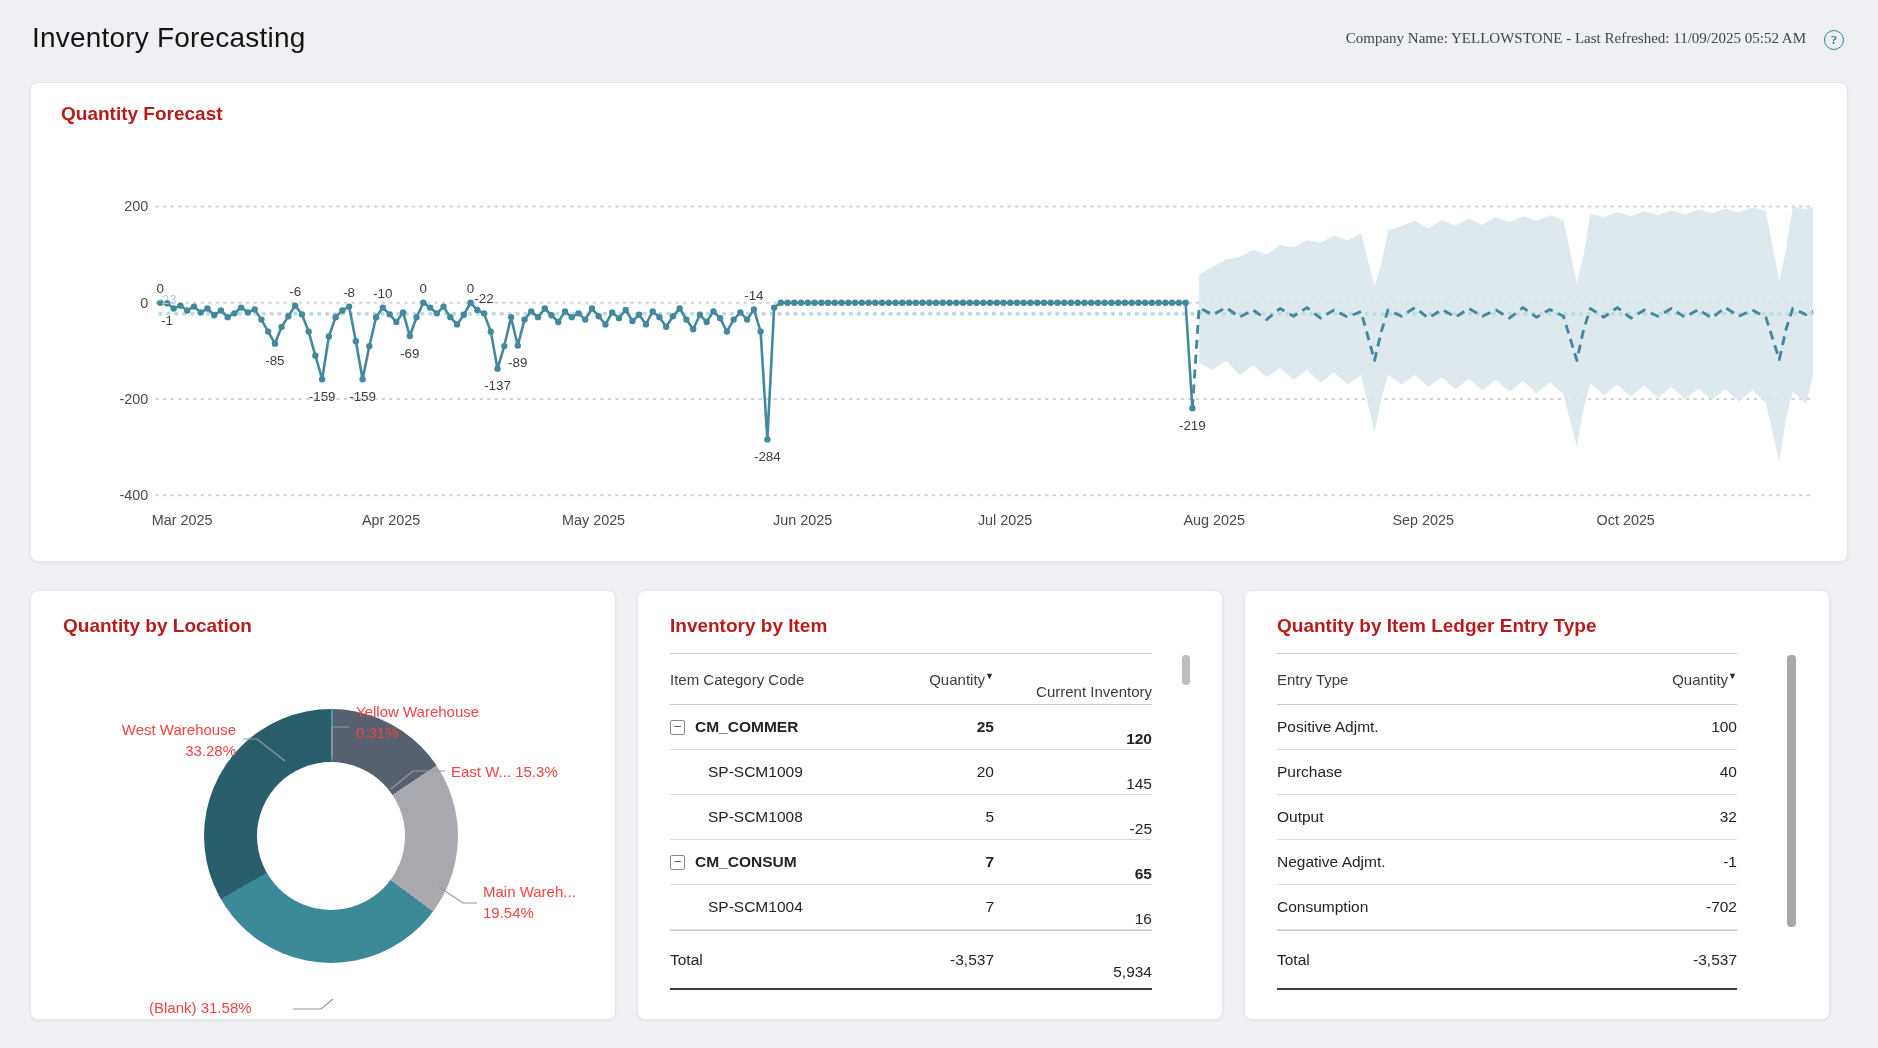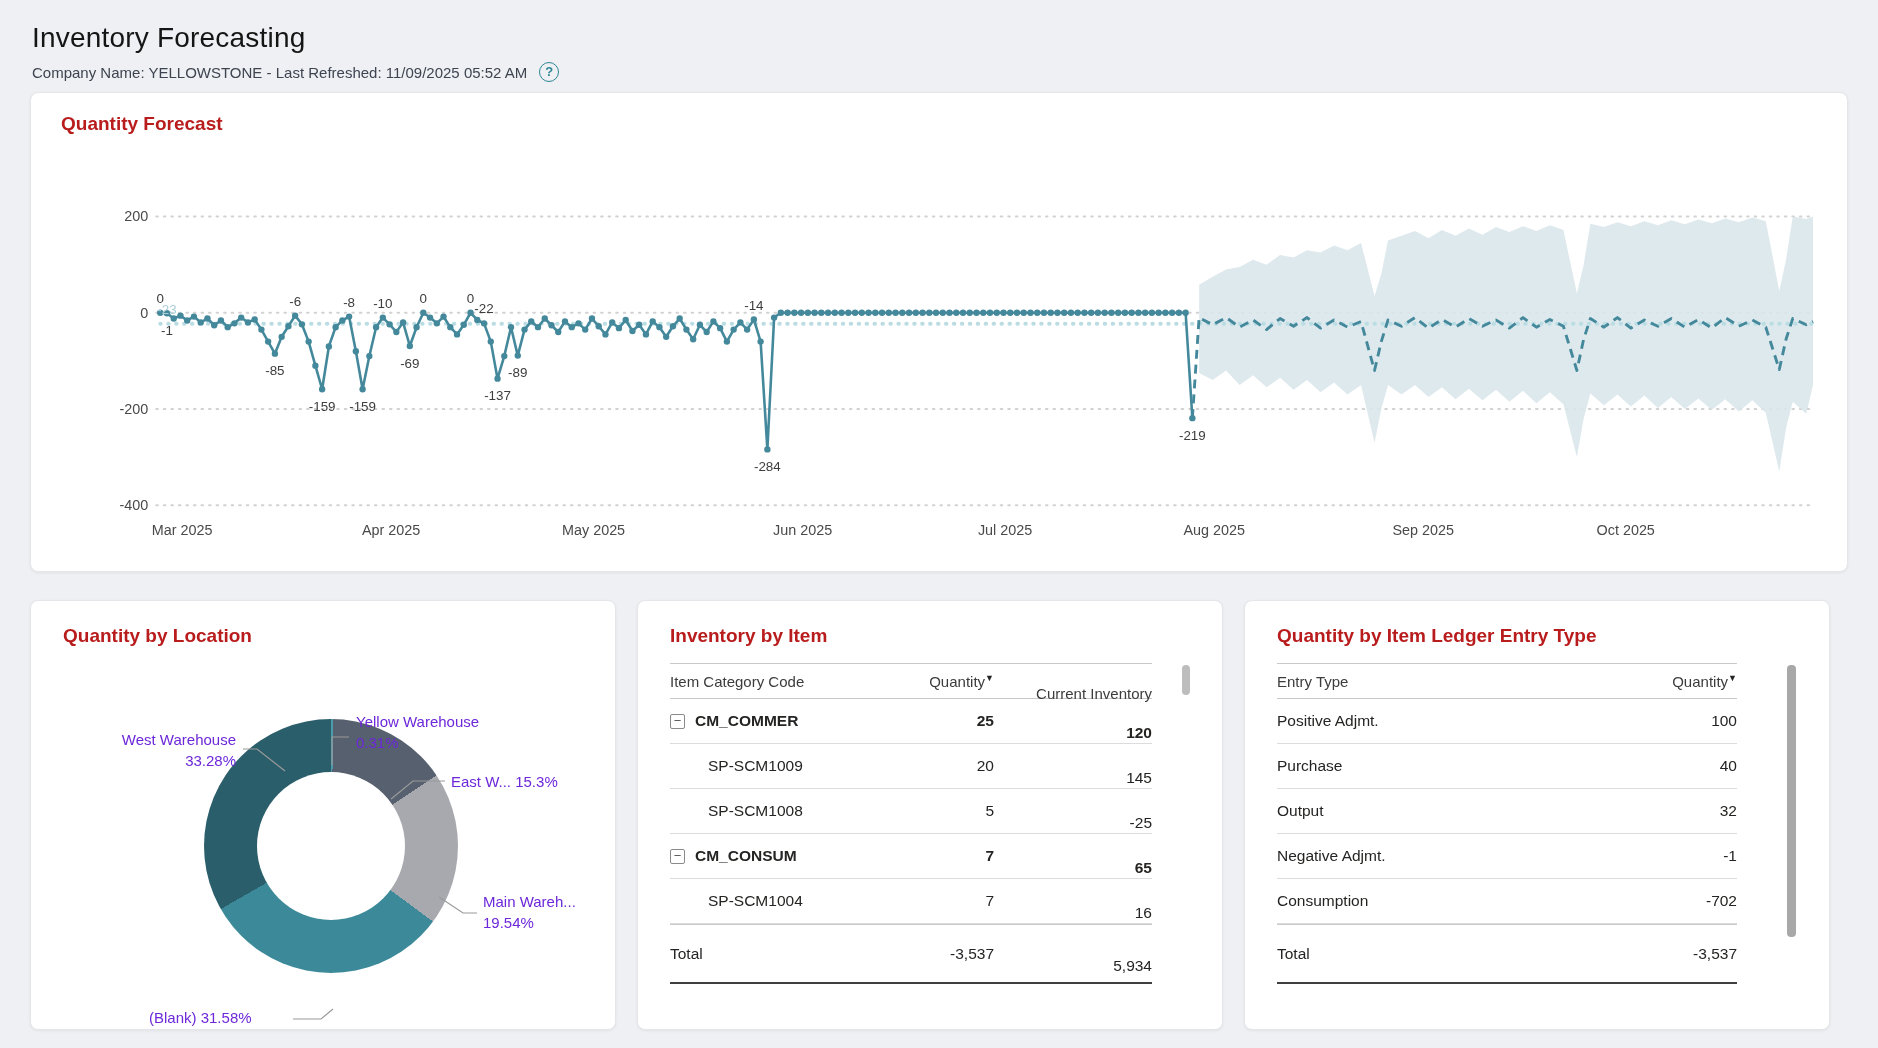--- a/index.html
+++ b/index.html
@@ -6,23 +6,23 @@
   html,body { width:1878px; height:1048px; }
   body {
     background:#eef0f3;
     font-family:"Liberation Sans", sans-serif;
     color:#252423;
     overflow:hidden;
   }
   .page { padding:18px 30px 0 30px; }
 
   
-  .topbar { display:flex; align-items:flex-start; justify-content:space-between; padding:4px 4px 10px 2px;flex-direction:column; }
+  .topbar { display:flex; align-items:flex-start; justify-content:space-between; padding:4px 4px 28px 2px; }
   .page-title { font-size:28px; font-weight:400; color:#151515; letter-spacing:.2px; }
-  .topbar-right { display:flex; align-items:center; gap:12px; margin-top:8px; }
+  .topbar-right { display:flex; align-items:flex-start; gap:18px; margin-top:8px;font-family:Liberation Serif, serif; }
   .meta-text { font-size:15px; color:#3e4450; }
   .help-icon {
     width:20px; height:20px; border:1.6px solid #2e8596; border-radius:50%;
     color:#2e8596; font-size:13px; line-height:17px; text-align:center; font-weight:600;
     display:inline-block; cursor:pointer;
   }
 
   
   .card {
     background:#fff; border:1px solid #e4e6e9; border-radius:8px;
@@ -39,29 +39,29 @@
   
   .donut-wrap { position:absolute; left:0; top:48px; width:586px; height:382px; }
   .donut {
     position:absolute; left:173px; top:70px; width:254px; height:254px; border-radius:50%;
     cursor:pointer;
   }
   .donut::after {
     content:""; position:absolute; left:53px; top:53px; width:148px; height:148px;
     background:#fff; border-radius:50%;
   }
-  .donut-label { position:absolute; font-size:15px; color:#6d28d9; line-height:21px; }
+  .donut-label { position:absolute; font-size:15px; color:#ef4444; line-height:21px; }
   .donut-label.right-al { text-align:right; }
   .leader-svg { position:absolute; left:0; top:0; width:586px; height:382px; pointer-events:none; }
   .leader-svg path { fill:none; stroke:#9a9a9a; stroke-width:1.2; }
 
   
   .pbi-table { margin-top:16px; font-size:15.5px; }
   .t-row { display:flex; align-items:center; height:45px; border-bottom:1px solid #dcdcdc; cursor:pointer; }
-  .t-header { height:36px; border-top:1px solid #c9c9c9; border-bottom:1px solid #c9c9c9; cursor:pointer; color:#3c3c3c; font-size:15px; }
+  .t-header { height:52px; border-top:1px solid #c9c9c9; border-bottom:1px solid #c9c9c9; cursor:pointer; color:#3c3c3c; font-size:15px; }
   .t-total { height:60px; font-weight:400; border-top:1px solid #c9c9c9; border-bottom:2px solid #3f3f3f; cursor:default; }
   .c-label { flex:1 1 auto; display:flex; align-items:center; gap:10px; white-space:nowrap; overflow:hidden; }
   .c-num { flex:0 0 auto; text-align:right; white-space:nowrap; }
   .item-table .c-q { width:112px; } .item-table .c-i { width:158px;margin-top:24px; }
   .item-table { padding-right:38px; }
   .ledger-table { padding-right:60px; }
   .ledger-table .c-q { width:120px; }
   .row-group { font-weight:700; }
   .row-child .c-label { padding-left:38px; }
   .expand-box {

